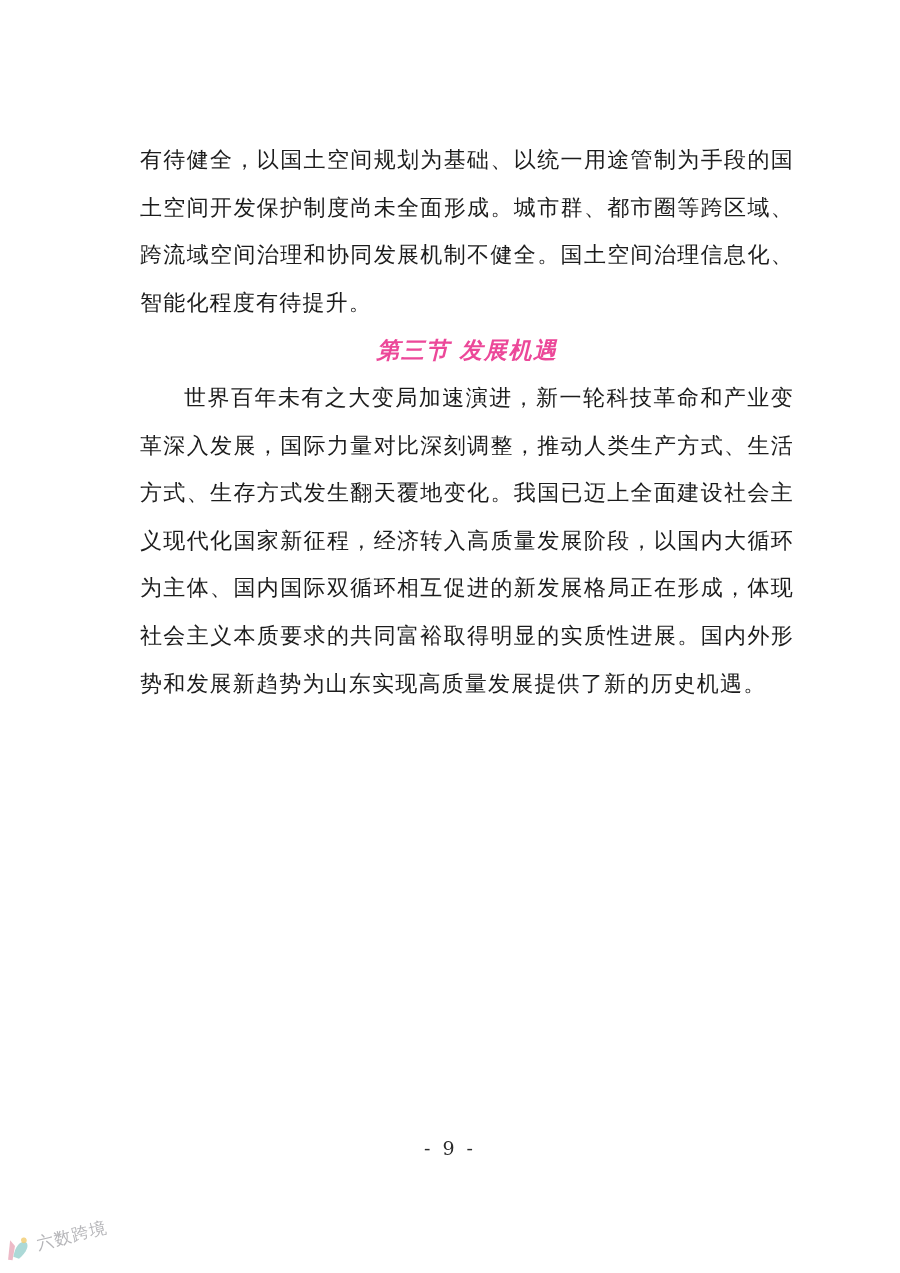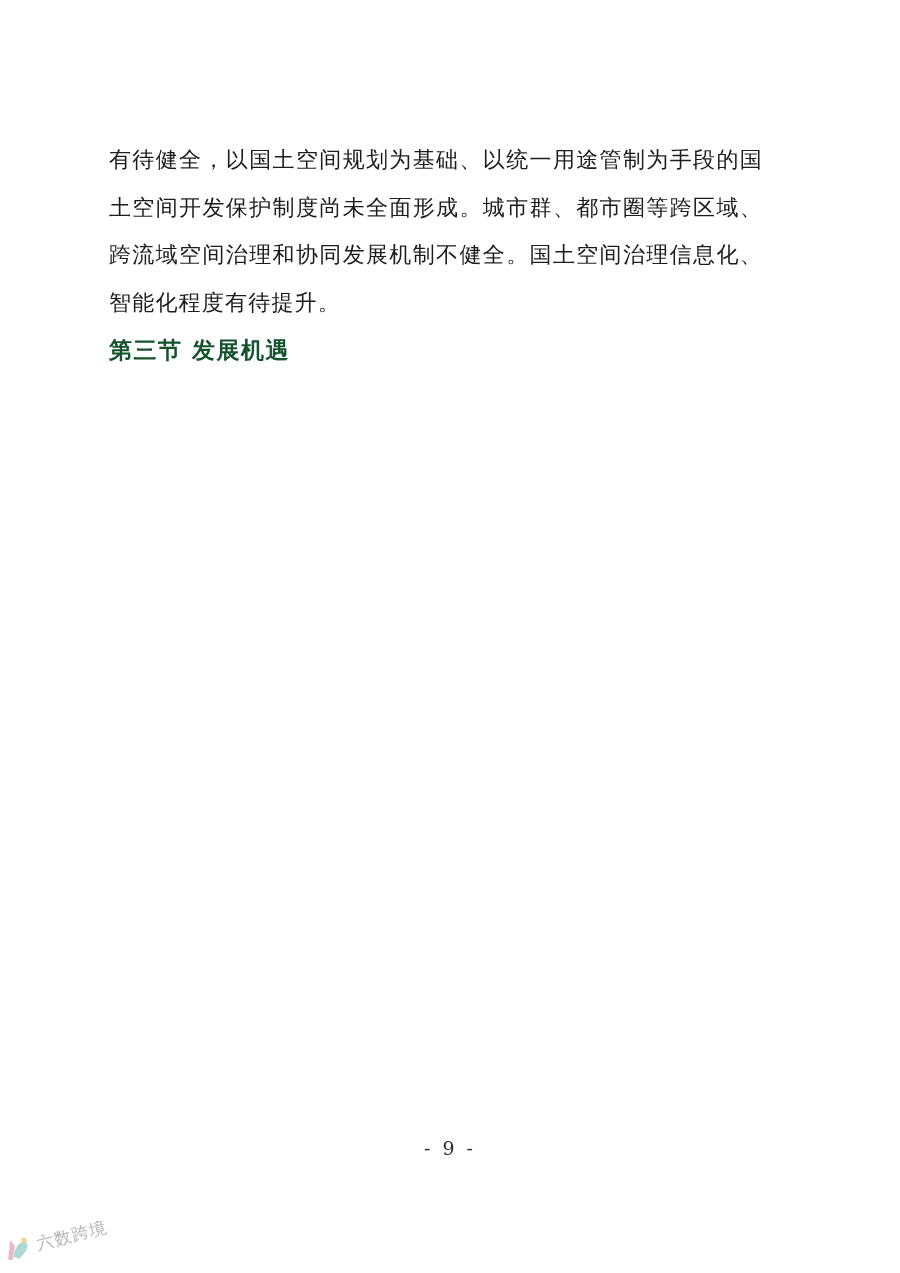--- a/index.html
+++ b/index.html
@@ -11,43 +11,44 @@
     font-family: "DejaVu Serif", "Liberation Serif", serif;
     color: #1c1c1c;
   }
   .page {
     position: absolute;
     inset: 0;
     background: #ffffff;
   }
   .content {
     position: absolute;
-    left: 109px;
+    left: 140px;
     top: 136px;
     width: 654px;
     font-size: 22px;
     line-height: 47.6px;
     letter-spacing: 1.2px;
     text-align: justify;
     text-justify: inter-character;
   }
   .para {
     text-indent: 2em;
   }
   .para.no-indent {
     text-indent: 0;
   }
   .section-heading {
     font-size: 23px;
     font-weight: 700;
-    text-align: left;
+    text-align: center;
     text-indent: 0;
     line-height: 47.6px;
     letter-spacing: 1.5px;
-    color: #14532d;
+    color: #ec4899;
+    font-style: italic;
   }
   .page-footer {
     position: absolute;
     top: 1137px;
     left: 0;
     width: 900px;
     text-align: center;
     font-size: 19px;
     letter-spacing: 3px;
     color: #2a2a2a;
@@ -79,20 +80,21 @@
 </head>
 <body>
 
 <div class="page">
 
   <div class="content">
     <p class="para no-indent">有待健全，以国土空间规划为基础、以统一用途管制为手段的国土空间开发保护制度尚未全面形成。城市群、都市圈等跨区域、跨流域空间治理和协同发展机制不健全。国土空间治理信息化、智能化程度有待提升。</p>
 
     <h2 class="section-heading">第三节 发展机遇</h2>
 
+    <p class="para">世界百年未有之大变局加速演进，新一轮科技革命和产业变革深入发展，国际力量对比深刻调整，推动人类生产方式、生活方式、生存方式发生翻天覆地变化。我国已迈上全面建设社会主义现代化国家新征程，经济转入高质量发展阶段，以国内大循环为主体、国内国际双循环相互促进的新发展格局正在形成，体现社会主义本质要求的共同富裕取得明显的实质性进展。国内外形势和发展新趋势为山东实现高质量发展提供了新的历史机遇。</p>
 
   </div>
 
   <div class="page-footer">- 9 -</div>
 
   <div class="watermark">
     <svg class="wm-logo" viewBox="0 0 36 30" xmlns="http://www.w3.org/2000/svg">
       <path d="M4 25 L12 3 L16 11 L9 27 Z" opacity="0.8" fill="#e59aad"></path>
       <path d="M11 23 C17 9 26 6 30 10 C33 14 28 22 17 27 Z" opacity="0.8" fill="#86c7c4"></path>
       <circle cx="28" cy="7" r="3.4" opacity="0.85" fill="#f0c65f"></circle>

